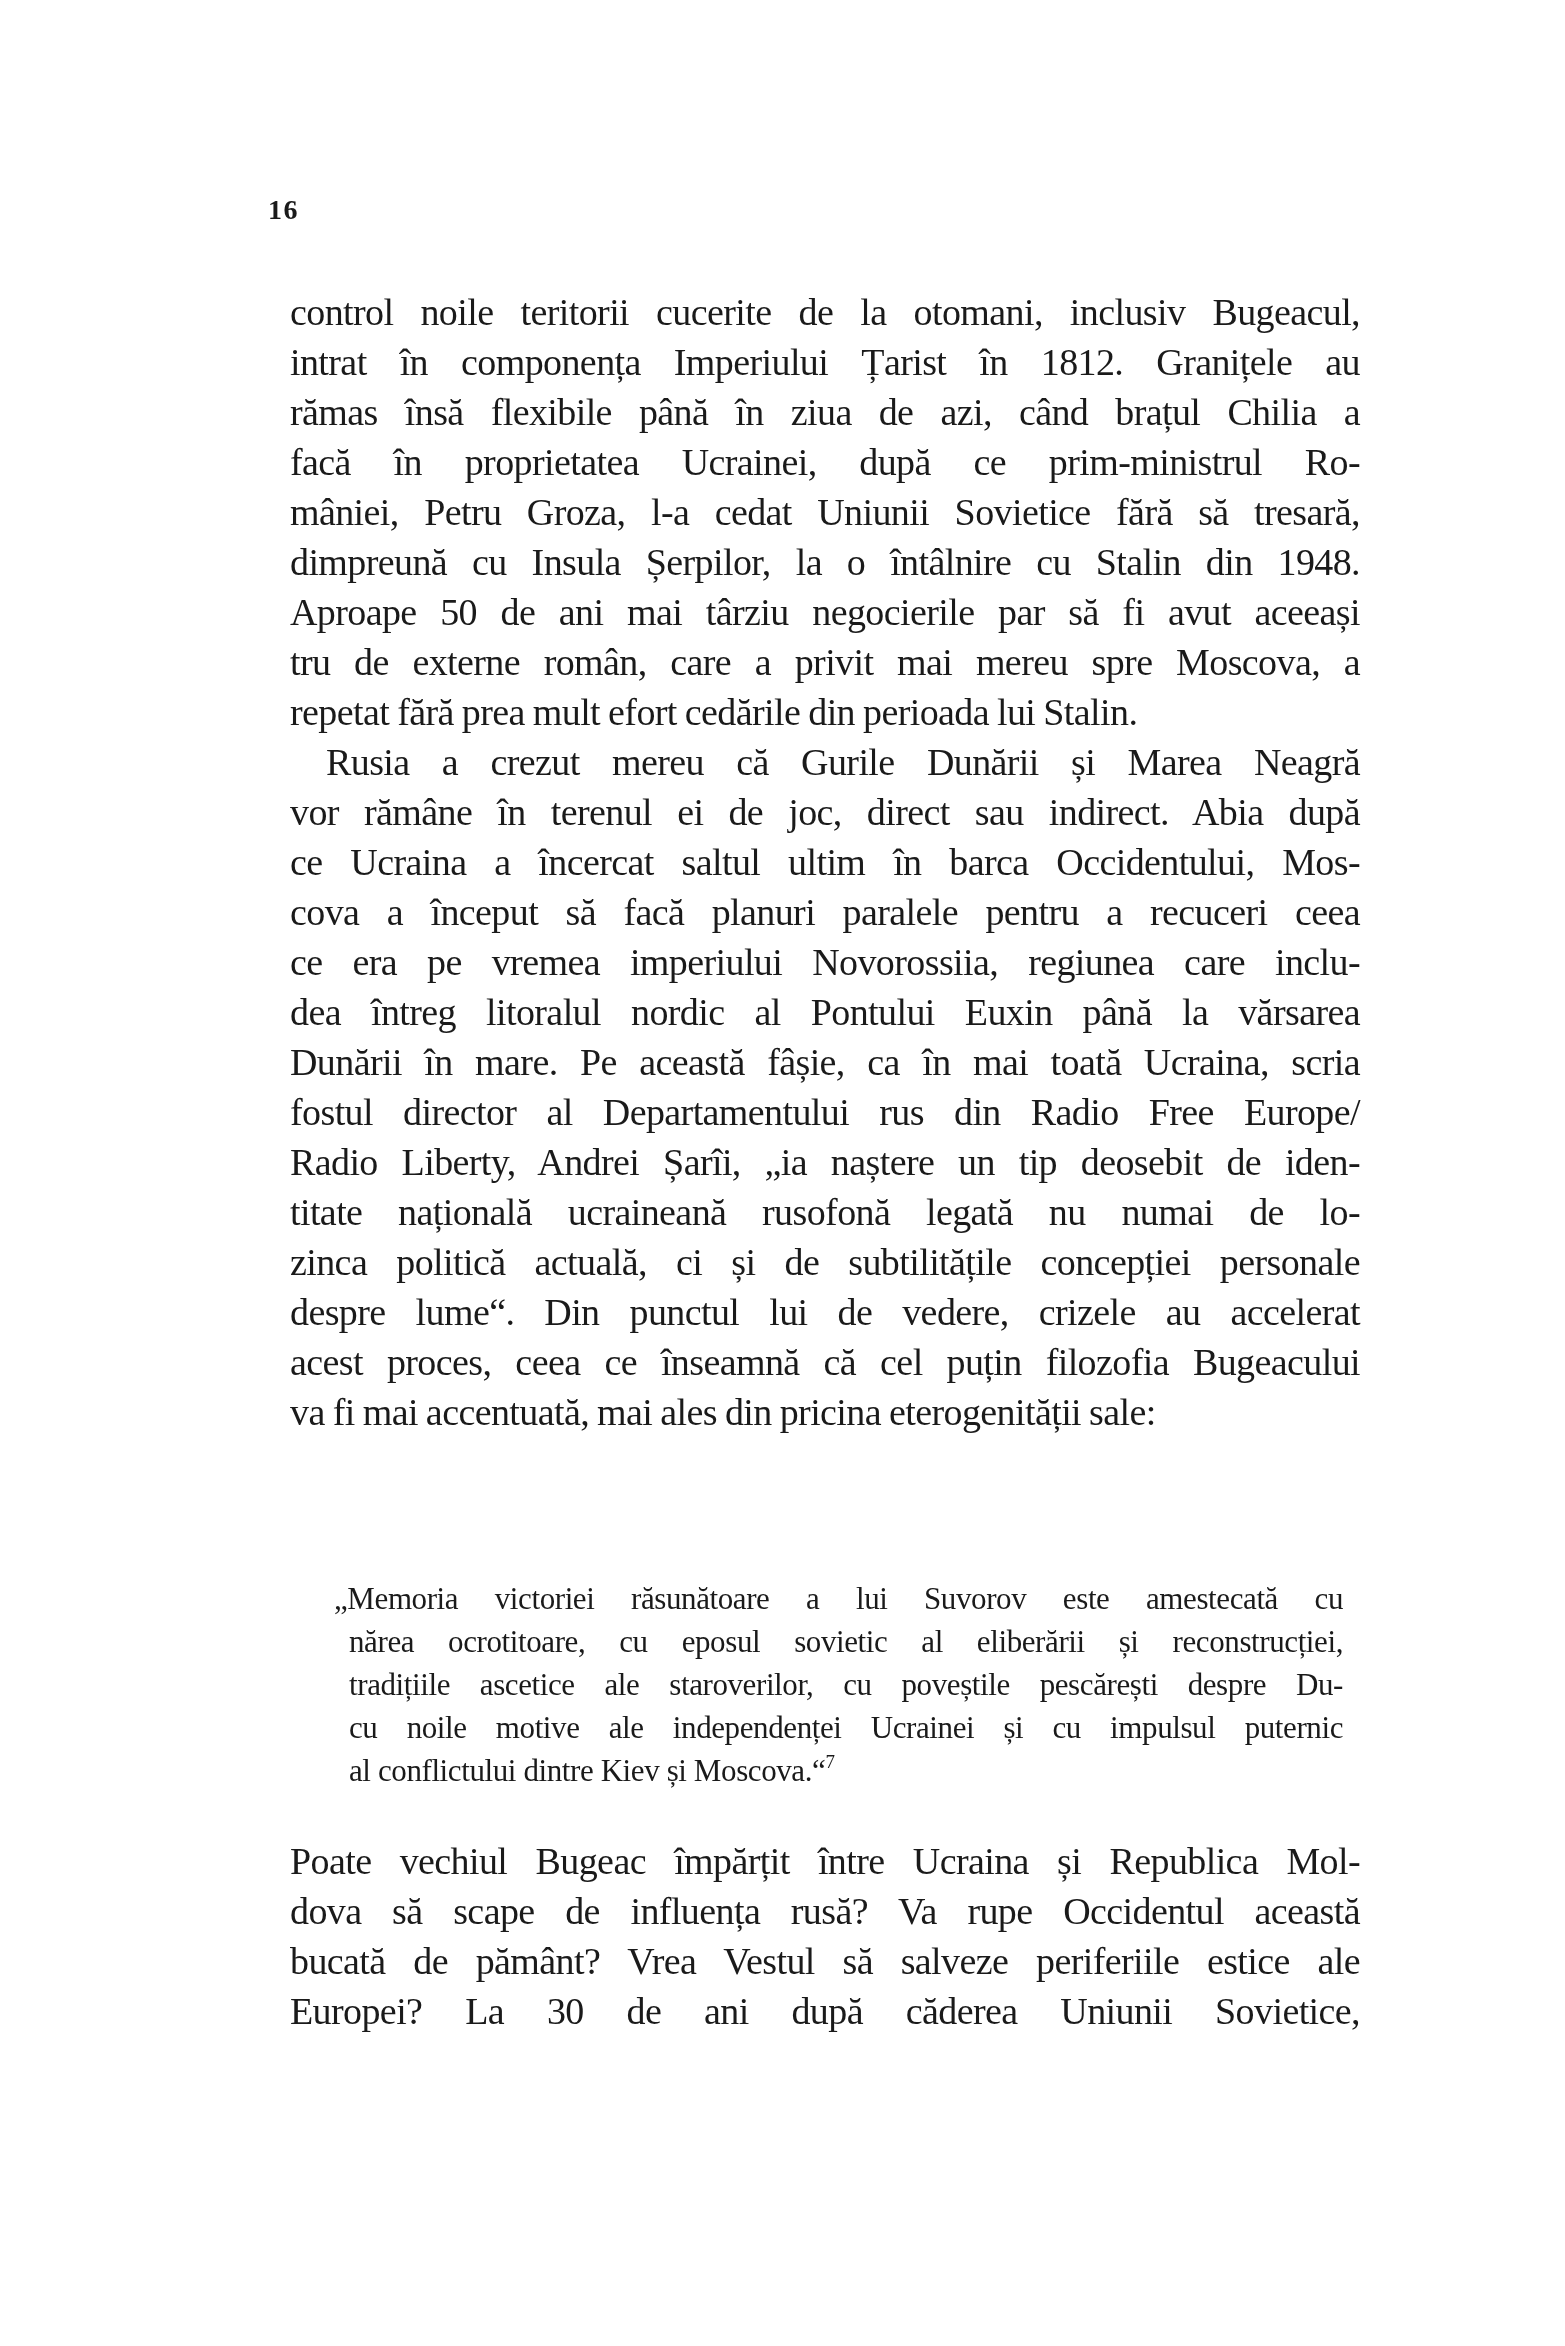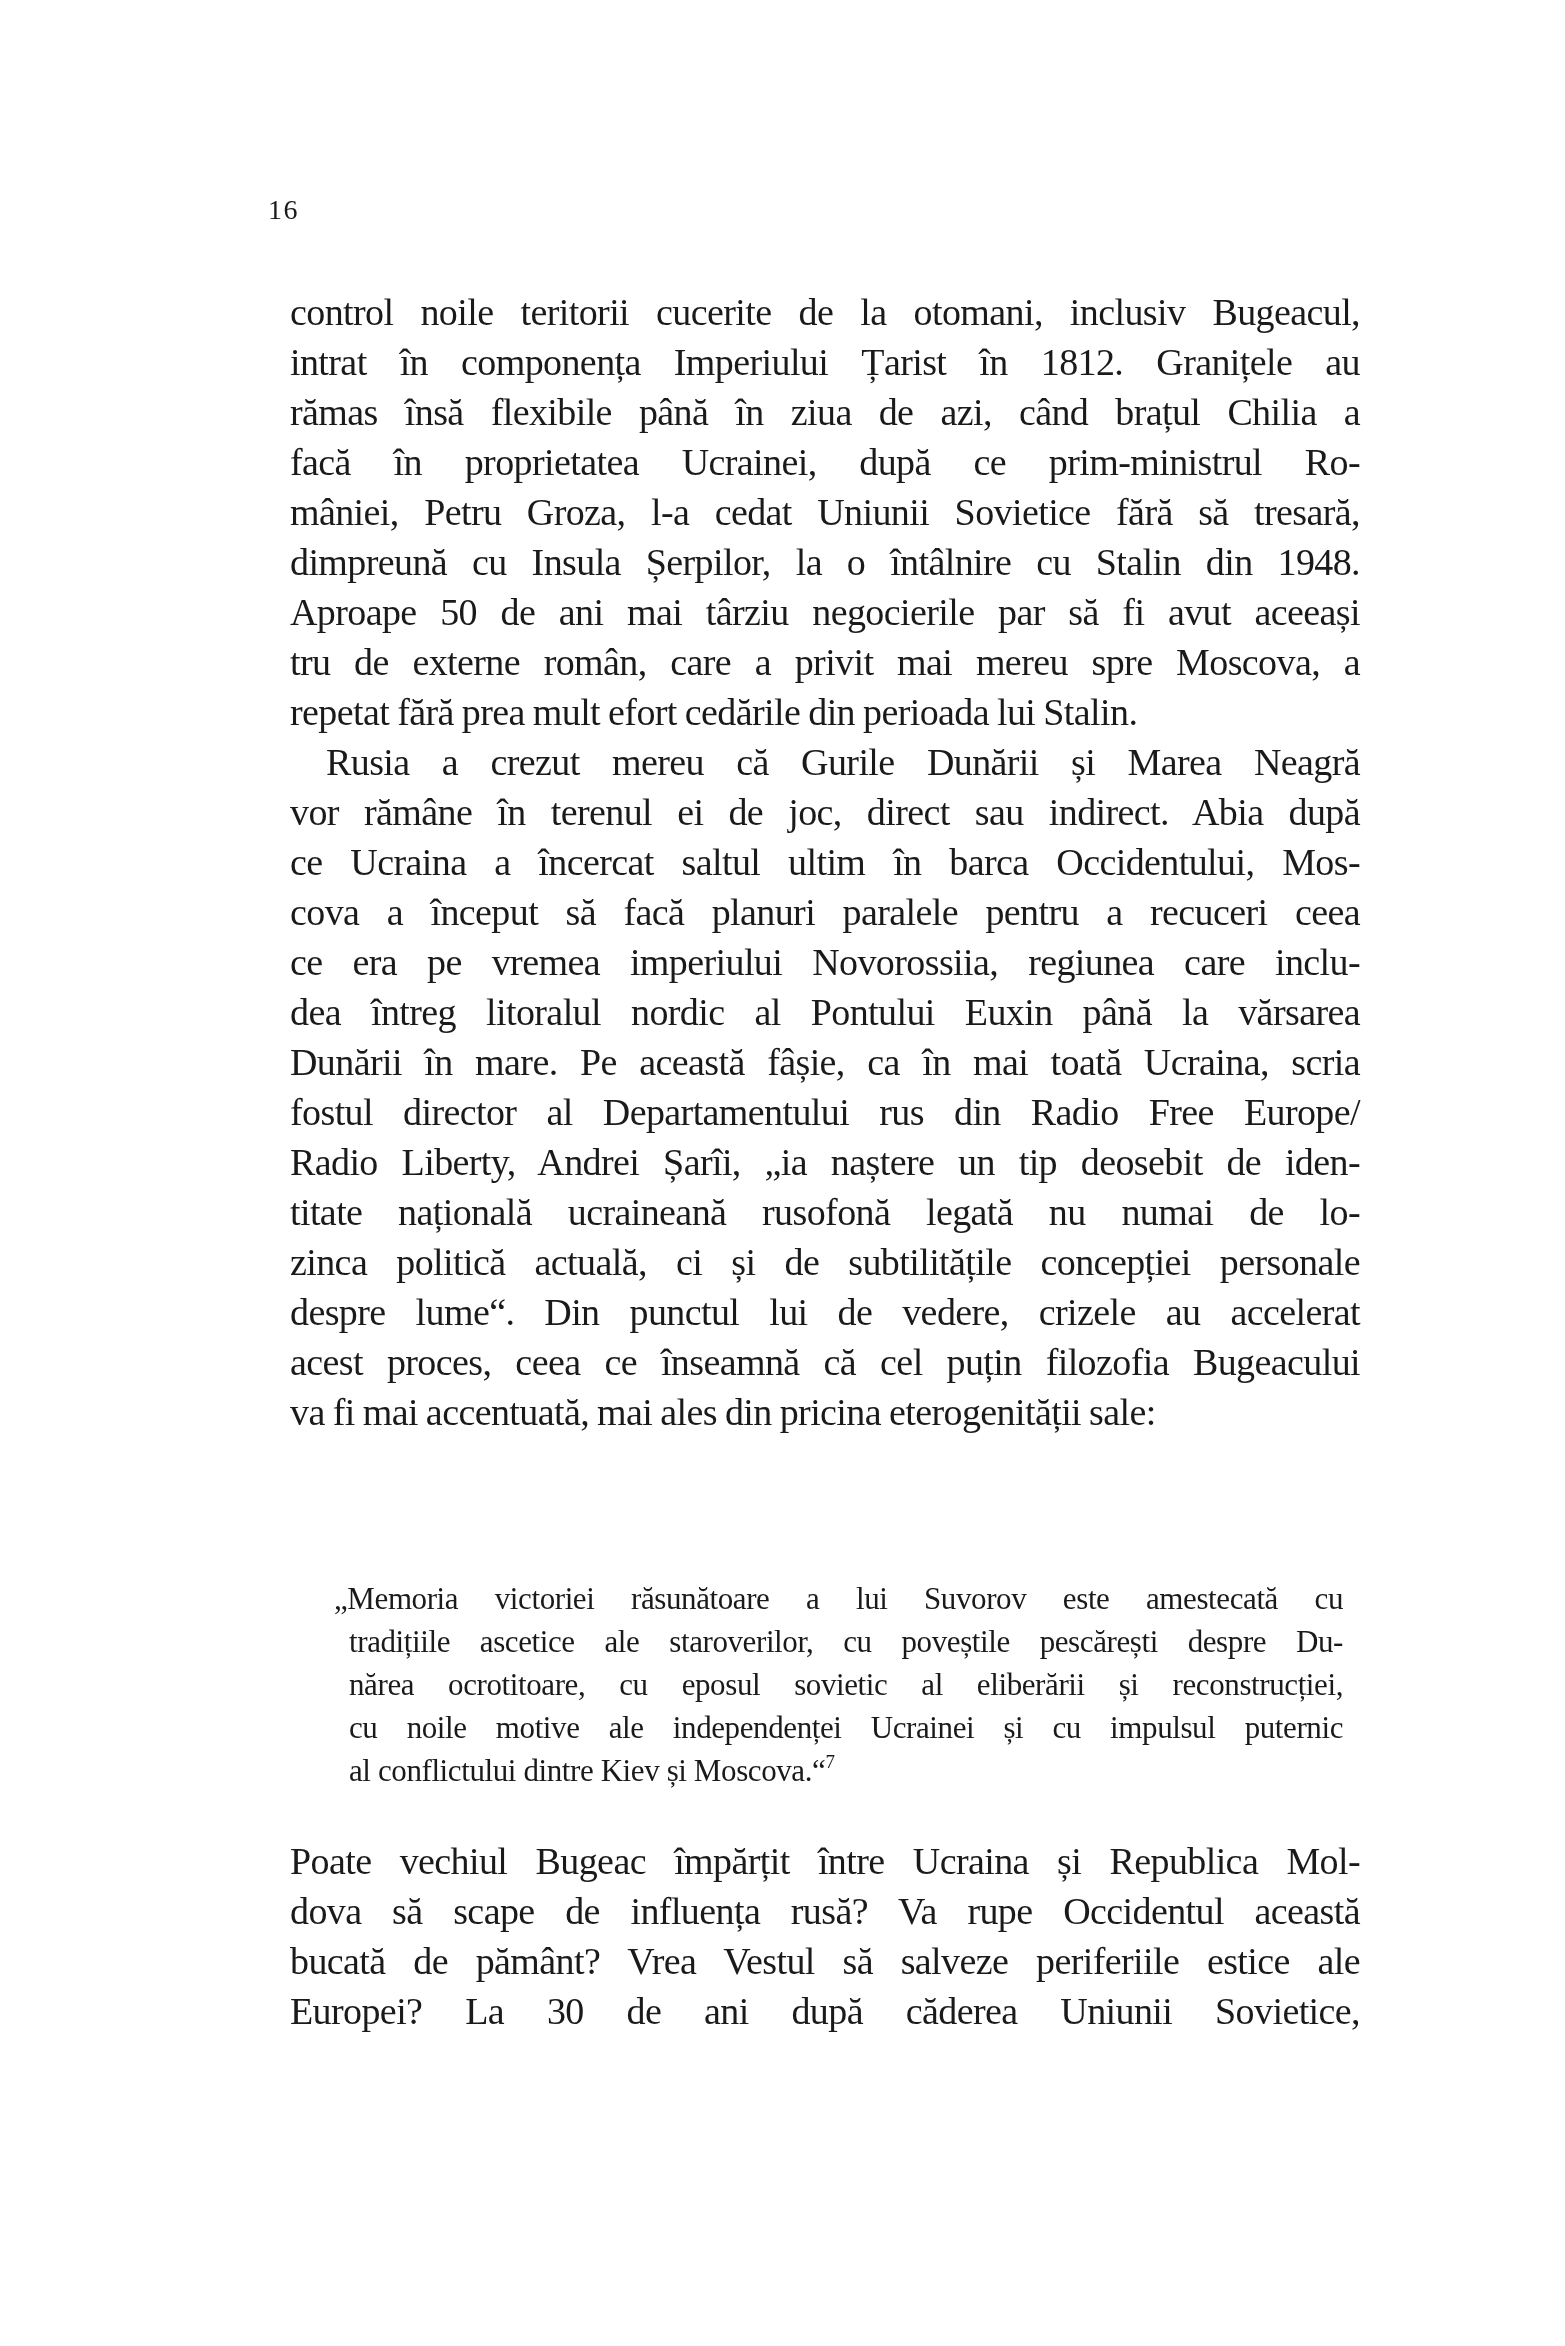--- a/index.html
+++ b/index.html
@@ -1,20 +1,20 @@
 <!DOCTYPE html>
 <html style="font-size:15px"><head>
 <meta charset="utf-8">
 <style>
   html, body { margin: 0; padding: 0; background: #ffffff; }
   body { width: 1565px; height: 2347px; position: relative; overflow: hidden;
          font-family: "Liberation Serif", "DejaVu Serif", serif; color: #1a1a1a; }
   .running-head { position: absolute; left: 268px; top: 194px; height: 47px;
                   display: flex; align-items: baseline; font-size: 25.6px; letter-spacing: 1.4px; }
-  .page-number { width: 91px; font-weight: normal; font-size: 28px; }
+  .page-number { width: 91px; font-weight: bold; font-size: 28px; }
   .head-title { font-variant: small-caps; text-transform: lowercase; font-size: 32px; letter-spacing: 1.9px; }
   .block { position: absolute; left: 267px; width: 1070px; margin-left: 23px; }
   .line { display: block; text-align: justify; text-align-last: justify; white-space: nowrap;
           overflow: visible; }
   .body-text .line { font-size: 38px; height: 50px; line-height: 50px; letter-spacing: -0.6px; word-spacing: -0.9px; }
   .body-text .line.last { text-align-last: left; }
   .body-text .line.indent { padding-left: 36px; }
   #para1 { top: 287px; }
   #quote { left: 326px; width: 994px; top: 1577px; }
   #quote .line { font-size: 31px; height: 43px; line-height: 43px; letter-spacing: -0.4px; }
@@ -52,22 +52,22 @@
   <span class="line">Radio Liberty, Andrei Șarîi, „ia naștere un tip deosebit de iden-</span>
   <span class="line">titate națională ucraineană rusofonă legată nu numai de lo-</span>
   <span class="line">zinca politică actuală, ci și de subtilitățile concepției personale</span>
   <span class="line">despre lume“. Din punctul lui de vedere, crizele au accelerat</span>
   <span class="line">acest proces, ceea ce înseamnă că cel puțin filozofia Bugeacului</span>
   <span class="line last">va fi mai accentuată, mai ales din pricina eterogenității sale:</span>
 </div>
 
 <div class="block" id="quote">
   <span class="line first">„Memoria victoriei răsunătoare a lui Suvorov este amestecată cu</span>
+  <span class="line">nărea ocrotitoare, cu eposul sovietic al eliberării și reconstrucției,</span>
   <span class="line">tradițiile ascetice ale staroverilor, cu poveștile pescărești despre Du-</span>
-  <span class="line">nărea ocrotitoare, cu eposul sovietic al eliberării și reconstrucției,</span>
   <span class="line">cu noile motive ale independenței Ucrainei și cu impulsul puternic</span>
   <span class="line last"><span>al conflictului dintre Kiev și Moscova.“</span><sup class="fn">7</sup></span>
 </div>
 
 <div class="block body-text" id="para3">
   <span class="line">Poate vechiul Bugeac împărțit între Ucraina și Republica Mol-</span>
   <span class="line">dova să scape de influența rusă? Va rupe Occidentul această</span>
   <span class="line">bucată de pământ? Vrea Vestul să salveze periferiile estice ale</span>
   <span class="line">Europei? La 30 de ani după căderea Uniunii Sovietice,</span>
 </div>

